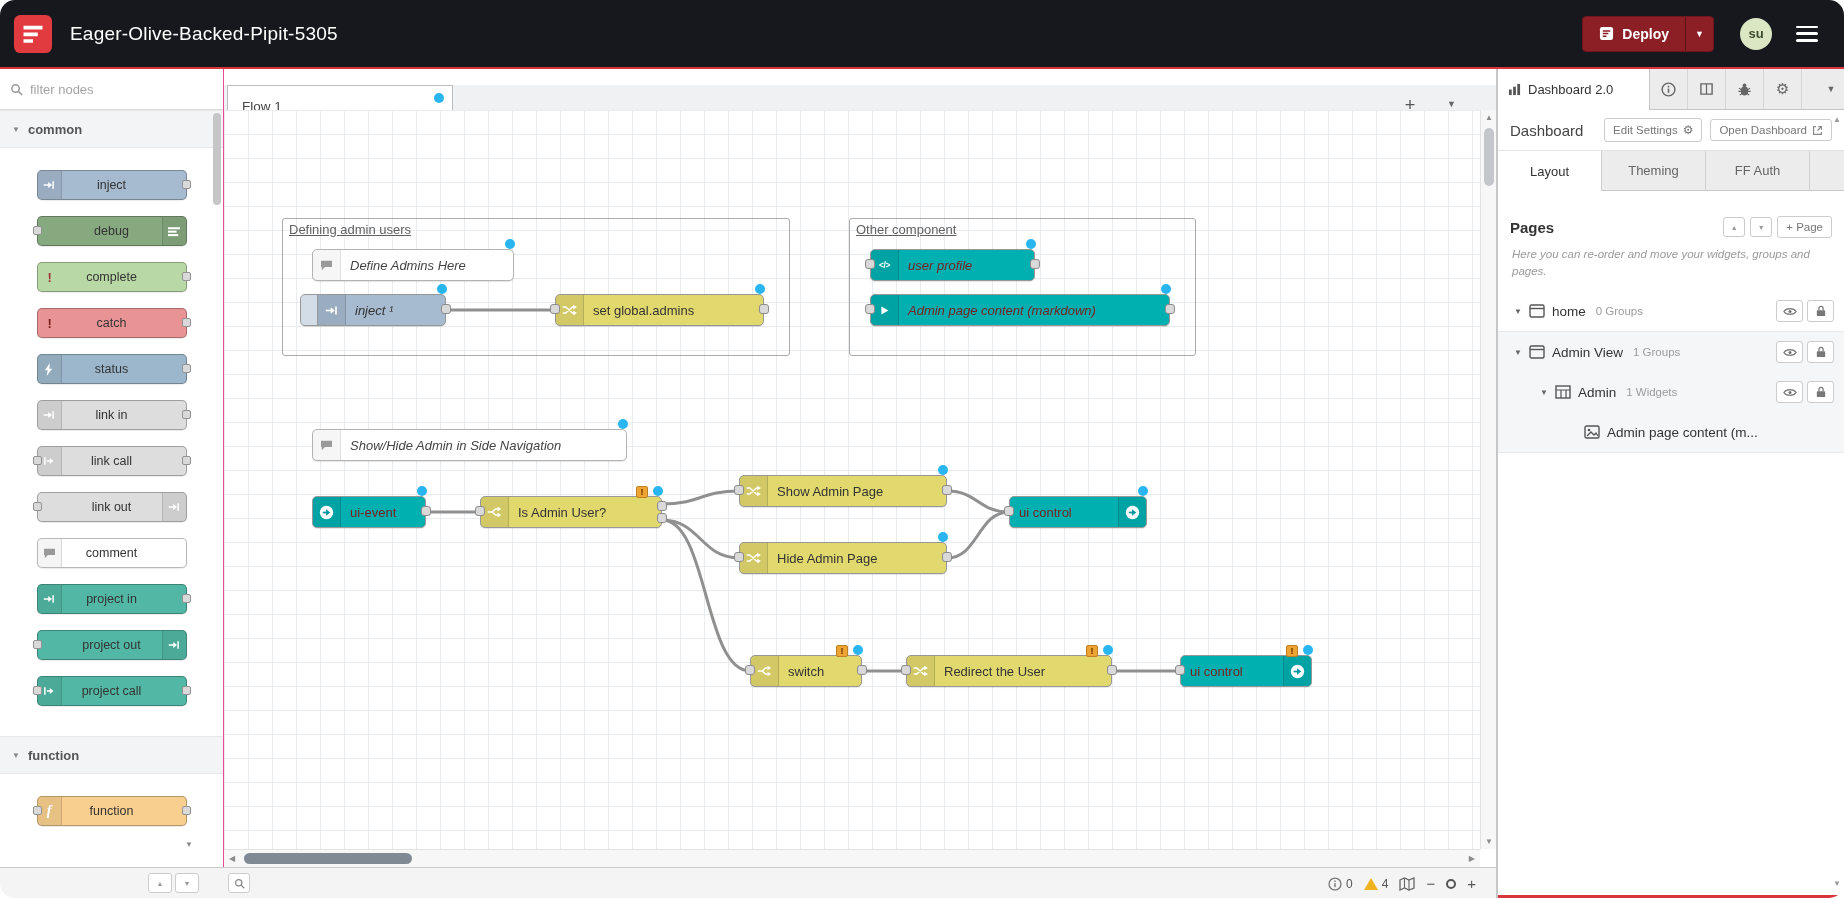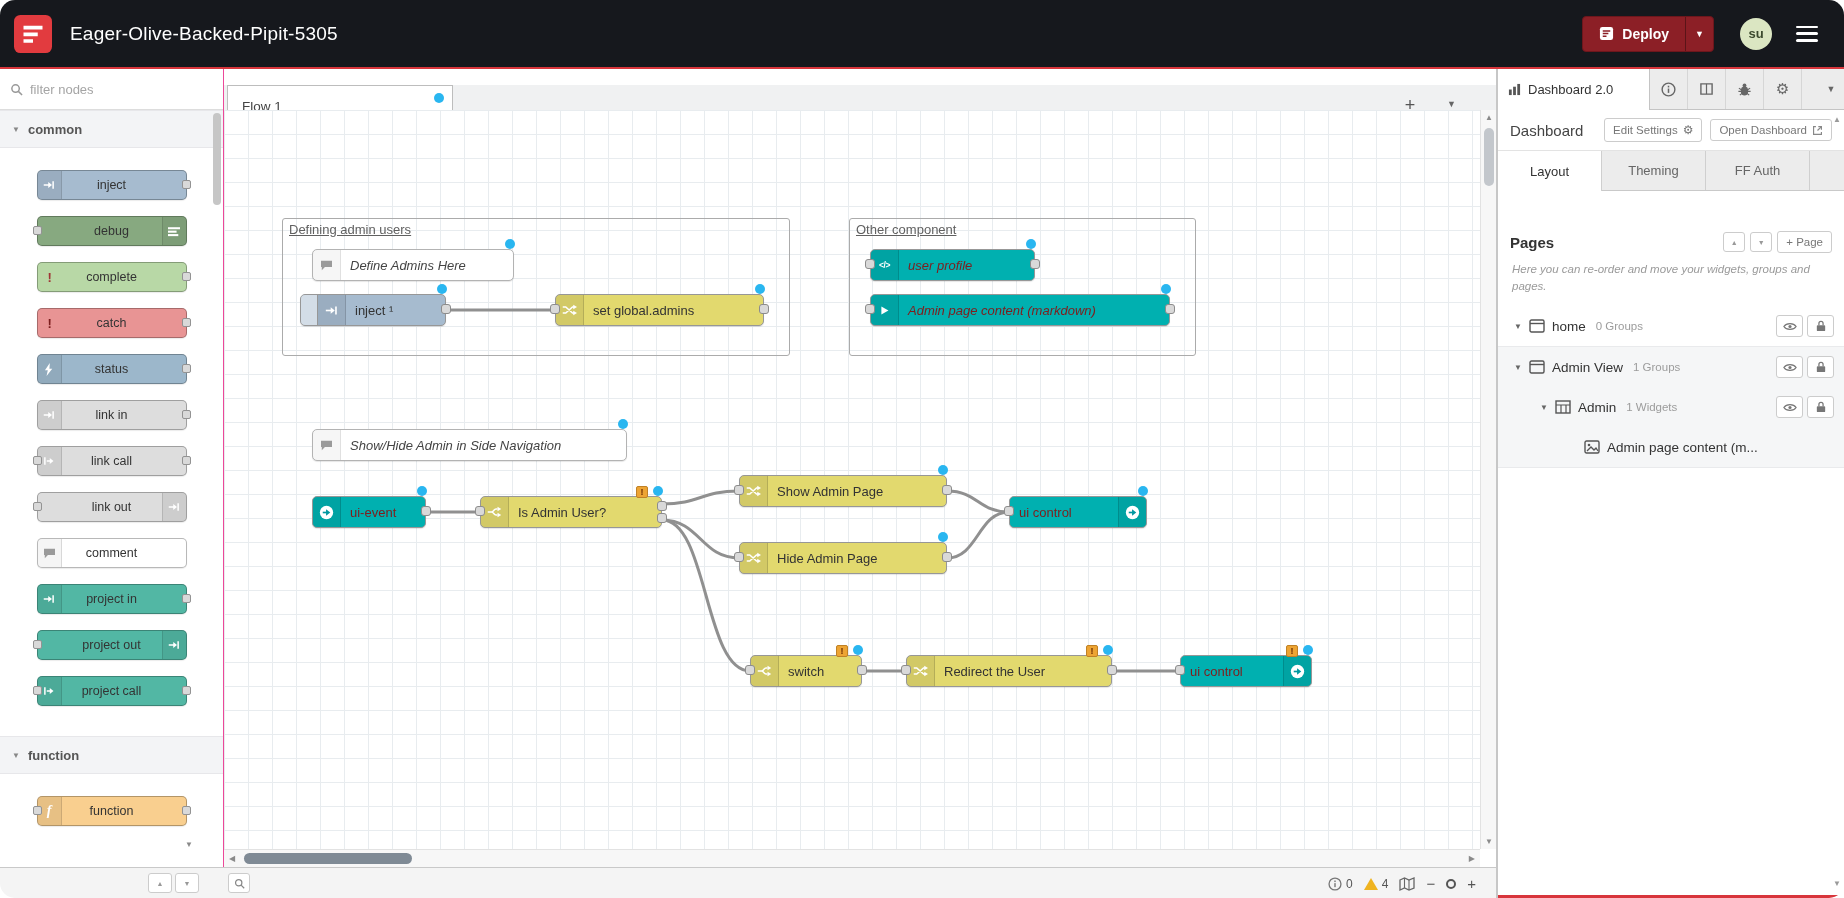--- a/index.html
+++ b/index.html
@@ -52,21 +52,21 @@
     background-image:linear-gradient(#e8ecef 1px, transparent 1px), linear-gradient(90deg, #e8ecef 1px, transparent 1px);
     background-size:24px 24px; }
   #wires { position:absolute; left:0; top:0; }
   .wire { stroke:#909090; stroke-width:3; fill:none; }
   .grp { position:absolute; border:1px solid #ababab; border-radius:3px; }
   .grp-label { position:absolute; left:6px; top:3px; font-size:13px; color:#606060; white-space:nowrap;text-decoration:underline; }
   .nd { position:absolute; height:32px; border:1px solid #979797; border-radius:5px; display:flex; align-items:center; font-size:13px; color:#333; box-shadow:0 1px 1px rgba(0,0,0,.10); }
   .nd .nicon { width:28px; align-self:stretch; flex:none; display:flex; align-items:center; justify-content:center; background:rgba(0,0,0,.07); border-right:1px solid rgba(0,0,0,.14); border-radius:4px 0 0 4px; }
   .nd .nicon.right { border-right:none; border-left:1px solid rgba(0,0,0,.14); border-radius:0 4px 4px 0; }
   .nd .nlabel { padding:0 9px; white-space:nowrap; overflow:hidden; text-overflow:ellipsis; flex:1; }
-  .n-silver { background:#a6bbcf; }
+  .n-silver { background:#a6bbcf;font-style:italic; }
   .n-yellow { background:#e2d96e; }
   .n-teal { background:#00b0b0; } .n-teal .nlabel { color:#7f1d1d; }
   .n-teal.italic .nlabel { font-style:italic; }
   .nd-comment { background:#fff; border-color:#b3b3b3; }
   .nd-comment .nicon { background:rgba(0,0,0,.035); border-right:1px solid rgba(0,0,0,.09); }
   .nd-comment .nlabel { font-style:italic; color:#444; }
   .inj-btn { width:17px; align-self:stretch; flex:none; background:rgba(255,255,255,.5); border-right:1px solid #979797; border-radius:4px 0 0 4px; }
   .port { position:absolute; width:10px; height:10px; background:#d9d9d9; border:1px solid #8c8c8c; border-radius:3px; top:50%; margin-top:-6px; cursor:crosshair; }
   .port-left { left:-6px; } .port-right { right:-6px; }
   .port-r1 { top:4px; margin-top:0; } .port-r2 { top:auto; bottom:4px; margin-top:0; }
@@ -102,21 +102,21 @@
   .sb-icontab { width:38px; border-right:1px solid #d6d6d6; display:flex; align-items:center; justify-content:center; cursor:pointer; color:#666; }
   .sb-tabcaret { margin-left:auto; width:26px; display:flex; align-items:center; justify-content:center; font-size:9px; color:#666; cursor:pointer; }
   .sb-scroll-up { position:absolute; right:3px; top:46px; font-size:8px; color:#9a9a9a; }
   .sb-scroll-dn { position:absolute; right:3px; bottom:10px; font-size:8px; color:#9a9a9a; }
   .sb-head { height:41px; display:flex; align-items:center; padding:0 12px; gap:8px; border-bottom:1px solid #e3e3e3; }
   .sb-head-title { font-size:15px; color:#444; flex:1; }
   .sb-btn { display:flex; align-items:center; gap:5px; border:1px solid #ccc; background:#fff; border-radius:3px; font-size:11.5px; color:#777; padding:4px 8px; cursor:pointer; white-space:nowrap; font-family:"Liberation Sans",sans-serif; }
   .sb-subtabs { height:40px; background:#ececec; border-bottom:1px solid #c9c9c9; display:flex; }
   .sb-subtab { width:104px; display:flex; align-items:center; justify-content:center; font-size:13px; color:#666; border-right:1px solid #cfcfcf; cursor:pointer; }
   .sb-subtab.active { background:#fff; color:#333; margin-bottom:-1px; }
-  .sb-pages-head { display:flex; align-items:center; padding:12px 12px 4px 12px; gap:5px;margin-top:28px; }
+  .sb-pages-head { display:flex; align-items:center; padding:25px 12px 4px 12px; gap:5px; }
   .sb-pages-title { font-size:15px; font-weight:bold; color:#333; flex:1; }
   .sb-help { font-size:11.5px; font-style:italic; color:#9a9a9a; margin:4px 14px 12px 14px; line-height:1.45; }
   .trow { height:40px; display:flex; align-items:center; gap:7px; }
   .trow .tchev { font-size:8px; color:#666; }
   .trow .tlabel { font-size:13.5px; color:#333; }
   .trow .tmeta { font-size:11.5px; color:#9c9c9c; margin-left:3px; }
   .trow .tbtns { margin-left:auto; margin-right:10px; display:flex; gap:4px; }
   .tbtn { width:27px; height:22px; border:1px solid #ccc; background:#fff; border-radius:3px; display:flex; align-items:center; justify-content:center; cursor:pointer; }
   .tshade { background:#f5f6f7; border-top:1px solid #e9eaec; border-bottom:1px solid #e9eaec; }
   #sb-redline { position:absolute; left:0; right:0; bottom:0; height:3px; background:#d8353b; }

